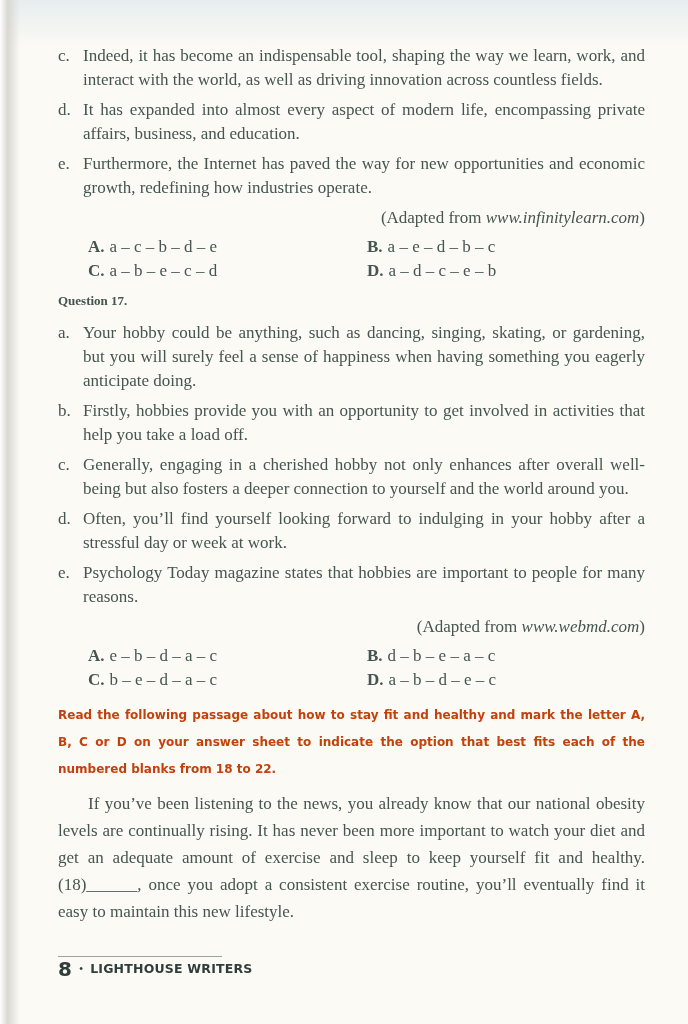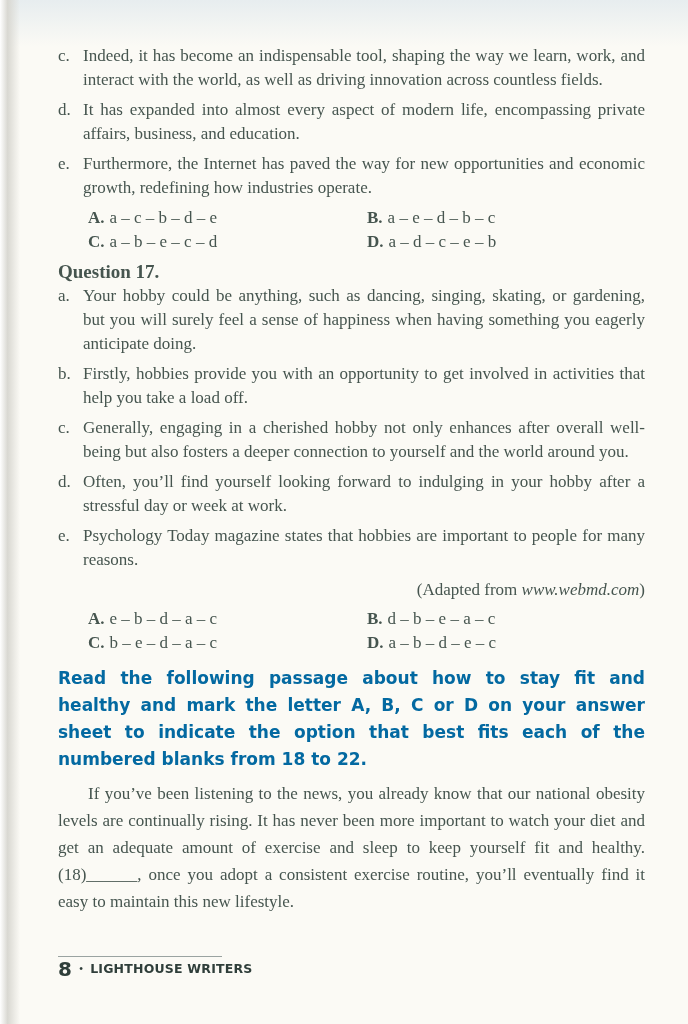--- a/index.html
+++ b/index.html
@@ -31,26 +31,26 @@
   .item-text{flex:1;text-align:justify;}
   .attribution{text-align:right;margin:2px 0 0;}
   .attribution .src{font-style:italic;}
   .options{
     margin:5px 0 0 30px;
     display:grid;
     grid-template-columns:279px auto;
     row-gap:0;
   }
   .opt-label{font-weight:bold;margin-right:5px;}
-  .q-heading{font-weight:bold;font-size:19px;margin:6px 0 0;}
+  .q-heading{font-weight:bold;font-size:13px;margin:6px 0 8px;}
   .instruction{
     font-family:"DejaVu Sans", sans-serif;
     font-weight:bold;
-    font-size:17px;line-height:27px;
-    color:#0369a1;
+    font-size:12px;line-height:27px;
+    color:#c2410c;
     text-align:justify;
     margin:10px 0 0;
   }
   .passage{
     margin:7px 0 0;
     text-indent:30px;
     text-align:justify;
     line-height:27px;
   }
   .footer{position:absolute;left:58px;top:956px;width:587px;}
@@ -77,20 +77,23 @@
       <div class="item-row">
         <span class="item-label">d.</span>
         <div class="item-text">It has expanded into almost every aspect of modern life, encompassing private affairs, business, and education.</div>
       </div>
       <div class="item-row">
         <span class="item-label">e.</span>
         <div class="item-text">Furthermore, the Internet has paved the way for new opportunities and economic growth, redefining how industries operate.</div>
       </div>
     </div>
 
+    <div class="attribution">
+      <span>(Adapted from </span><span class="src">www.infinitylearn.com</span><span>)</span>
+    </div>
 
     <div class="options">
       <div class="option">
         <span class="opt-label">A.</span><span>a – c – b – d – e</span>
       </div>
       <div class="option">
         <span class="opt-label">B.</span><span>a – e – d – b – c</span>
       </div>
       <div class="option">
         <span class="opt-label">C.</span><span>a – b – e – c – d</span>

